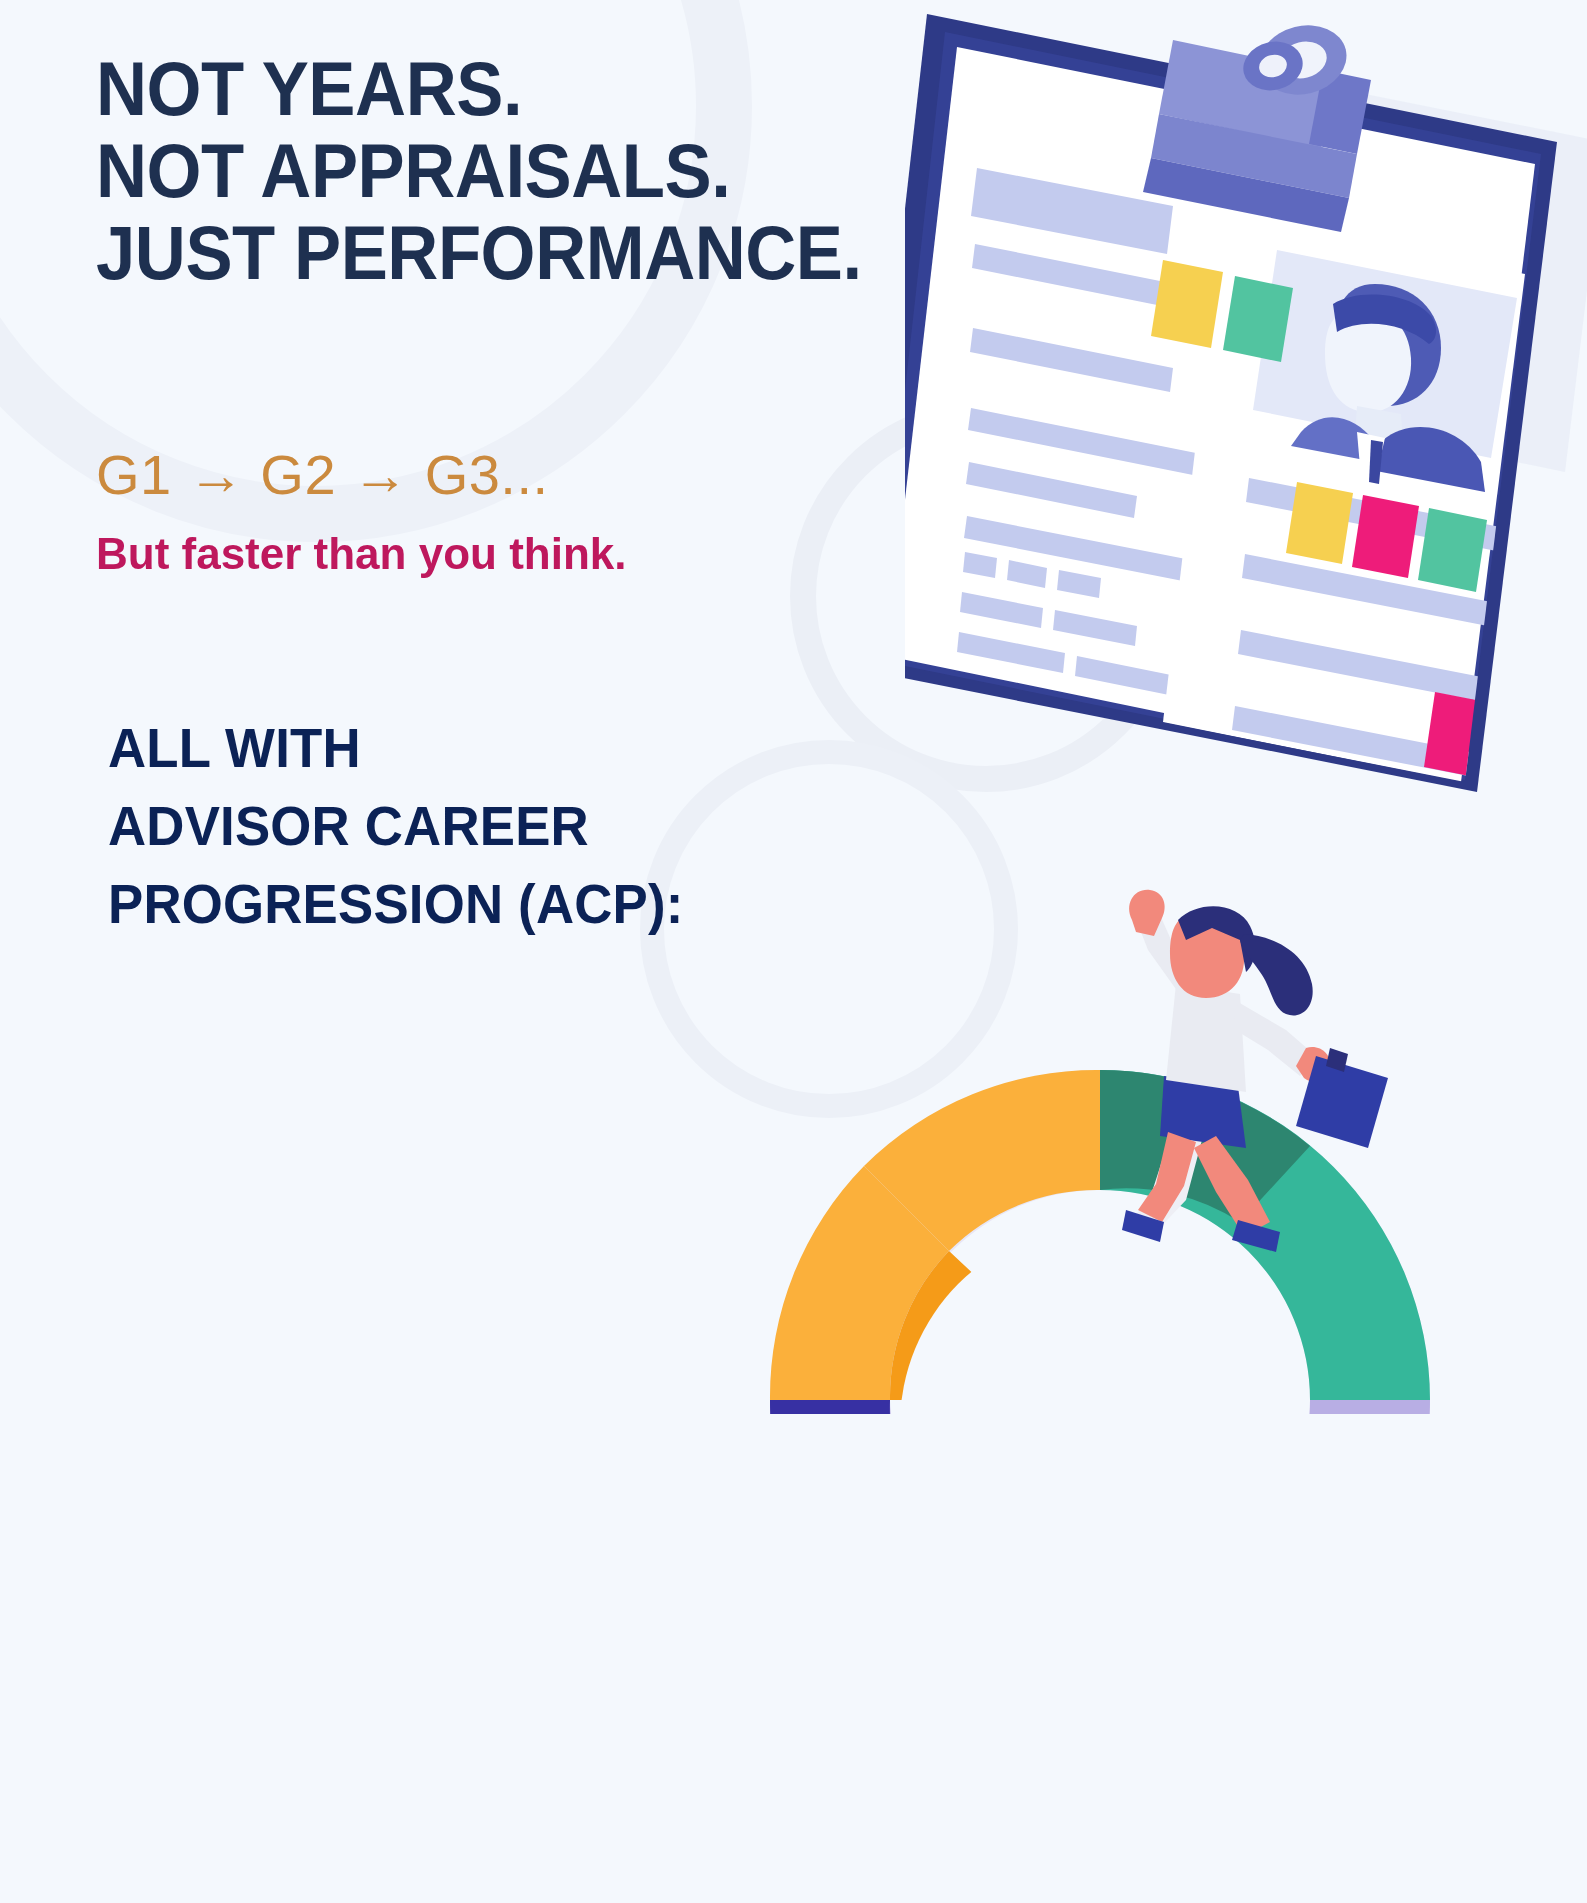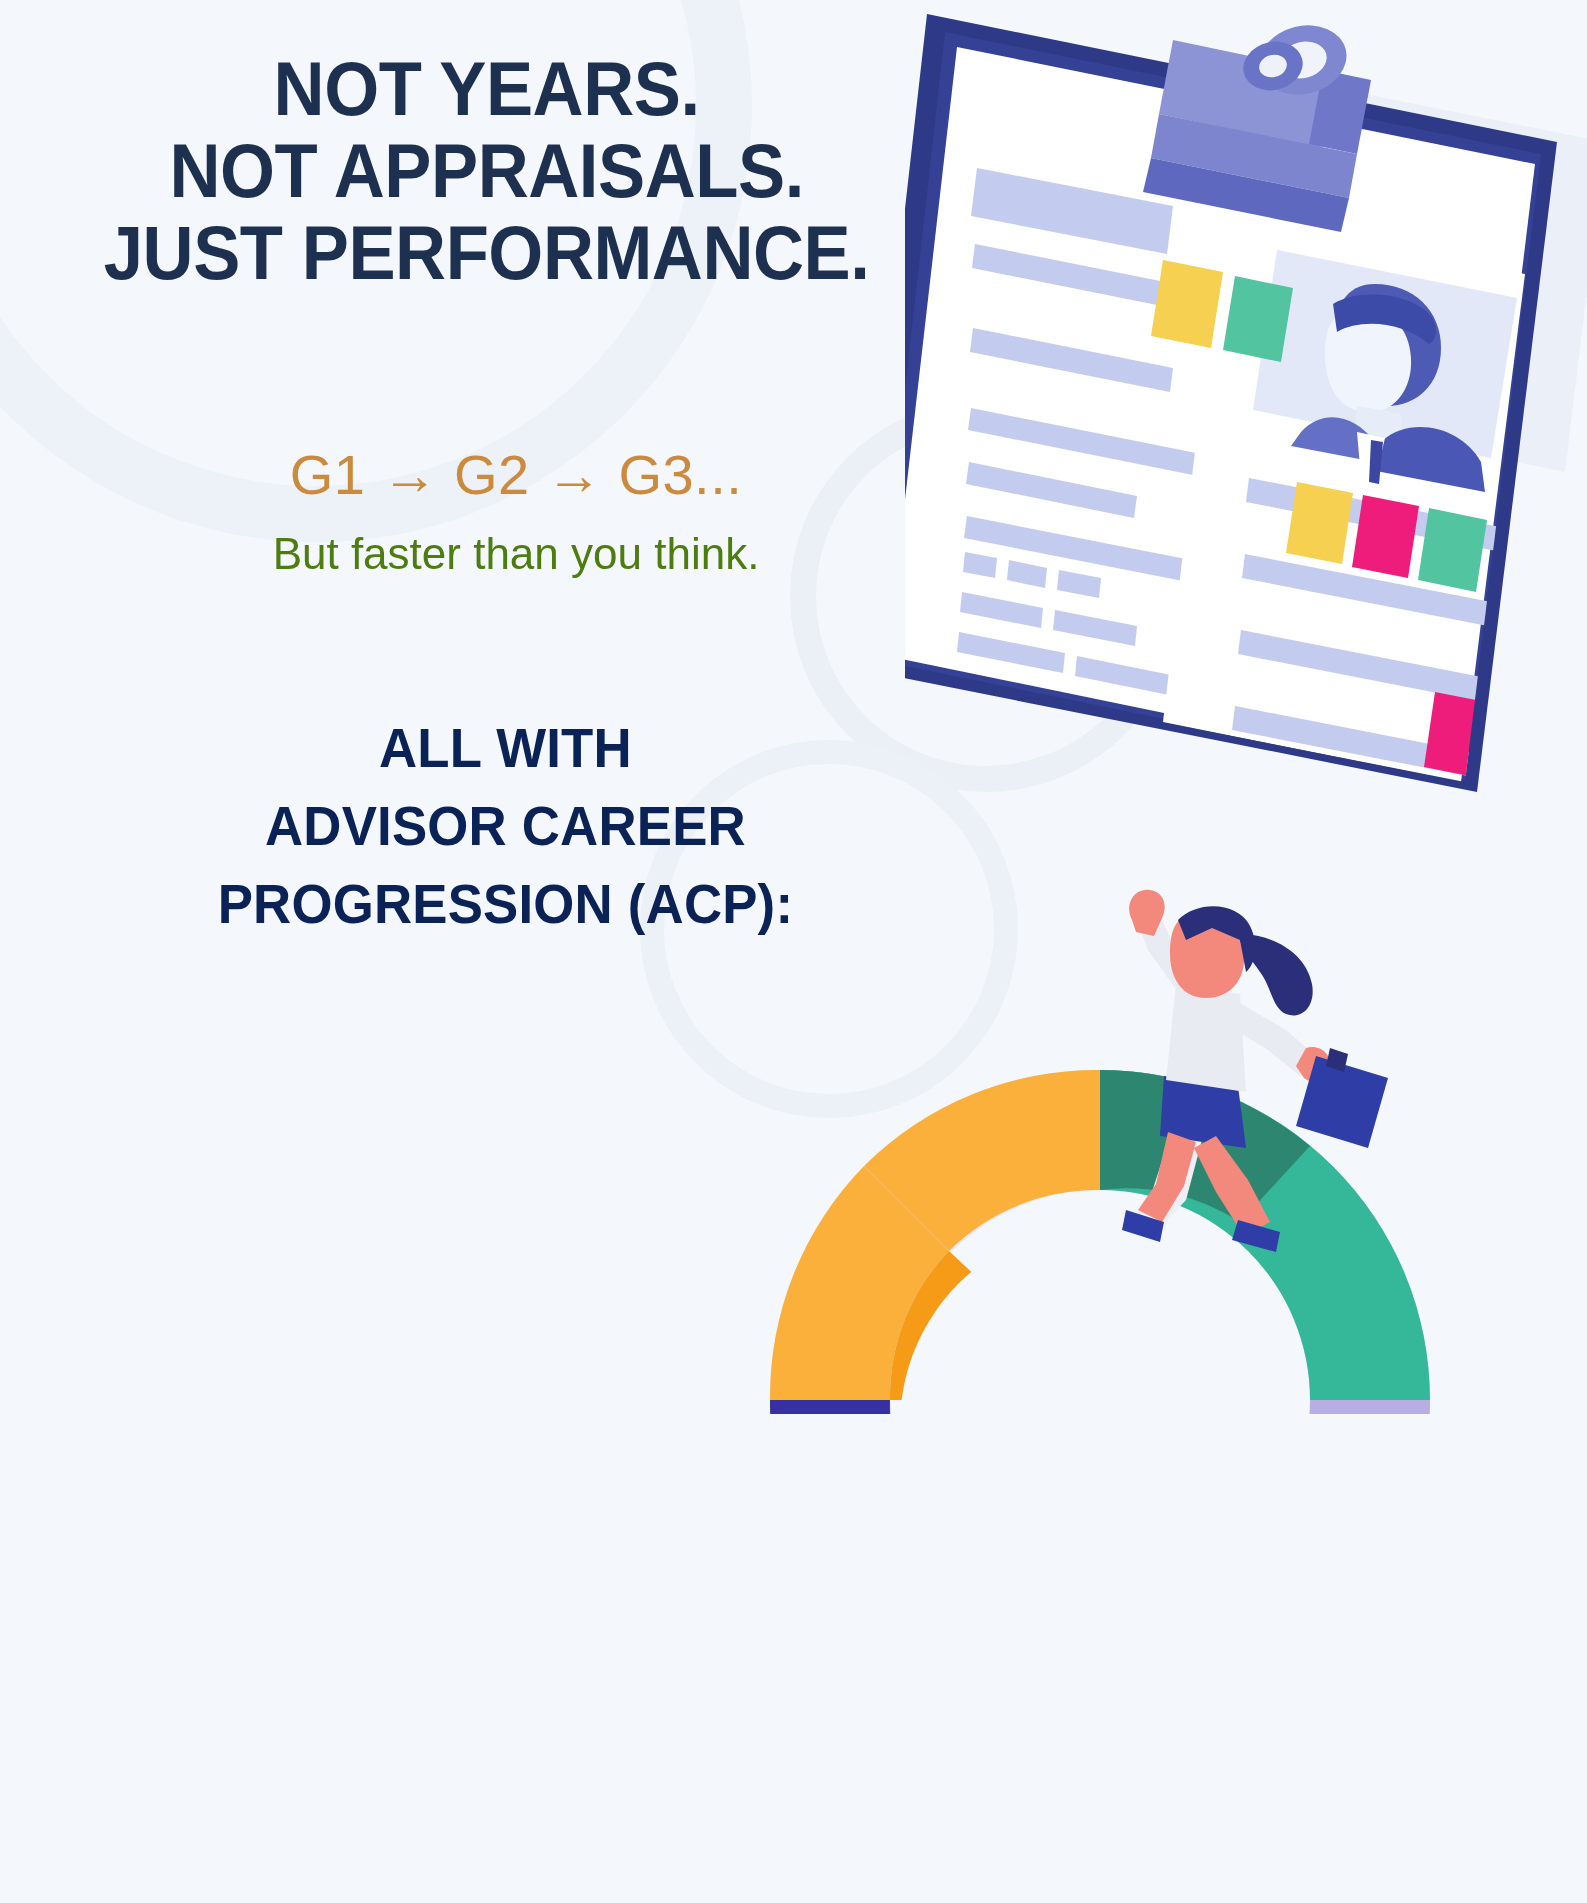--- a/index.html
+++ b/index.html
@@ -3,21 +3,21 @@
 <meta charset="utf-8">
 <style>
   html,body{margin:0;padding:0;}
   body{
     width:1587px;height:1903px;
     background:#F4F8FD;
     font-family:"Liberation Sans", sans-serif;
     overflow:hidden;
     position:relative;
   }
-  #poster{position:relative;width:1587px;height:1414px;overflow:hidden;background:#F4F8FD;text-align:center;}
+  #poster{position:relative;width:1587px;height:1414px;overflow:hidden;background:#F4F8FD;}
 
   
   .ring{position:absolute;border-radius:50%;border-style:solid;pointer-events:none;}
   .ring-tl{
     top:-330px;left:-120px;width:760px;height:760px;
     border-width:56px;border-color:#EDF1F8;
   }
   .ring-mid{
     top:400px;left:790px;width:340px;height:340px;
     border-width:26px;border-color:#EBEFF6;
@@ -46,22 +46,22 @@
   .grade-block{margin-top:150px;}
   .grade-line{
     color:#CB8A3E;
     font-weight:normal;
     font-size:56px;
     line-height:1.1;
     letter-spacing:0.5px;
     white-space:nowrap;
   }
   .grade-sub{
-    color:#4d7c0f;
-    font-weight:normal;
+    color:#be185d;
+    font-weight:bold;
     font-size:44px;
     line-height:1.2;
     margin-top:22px;
     white-space:nowrap;
   }
 
   .acp-block{margin-top:128px;margin-left:12px;}
   .acp-line{
     color:#0B2256;
     font-weight:bold;

